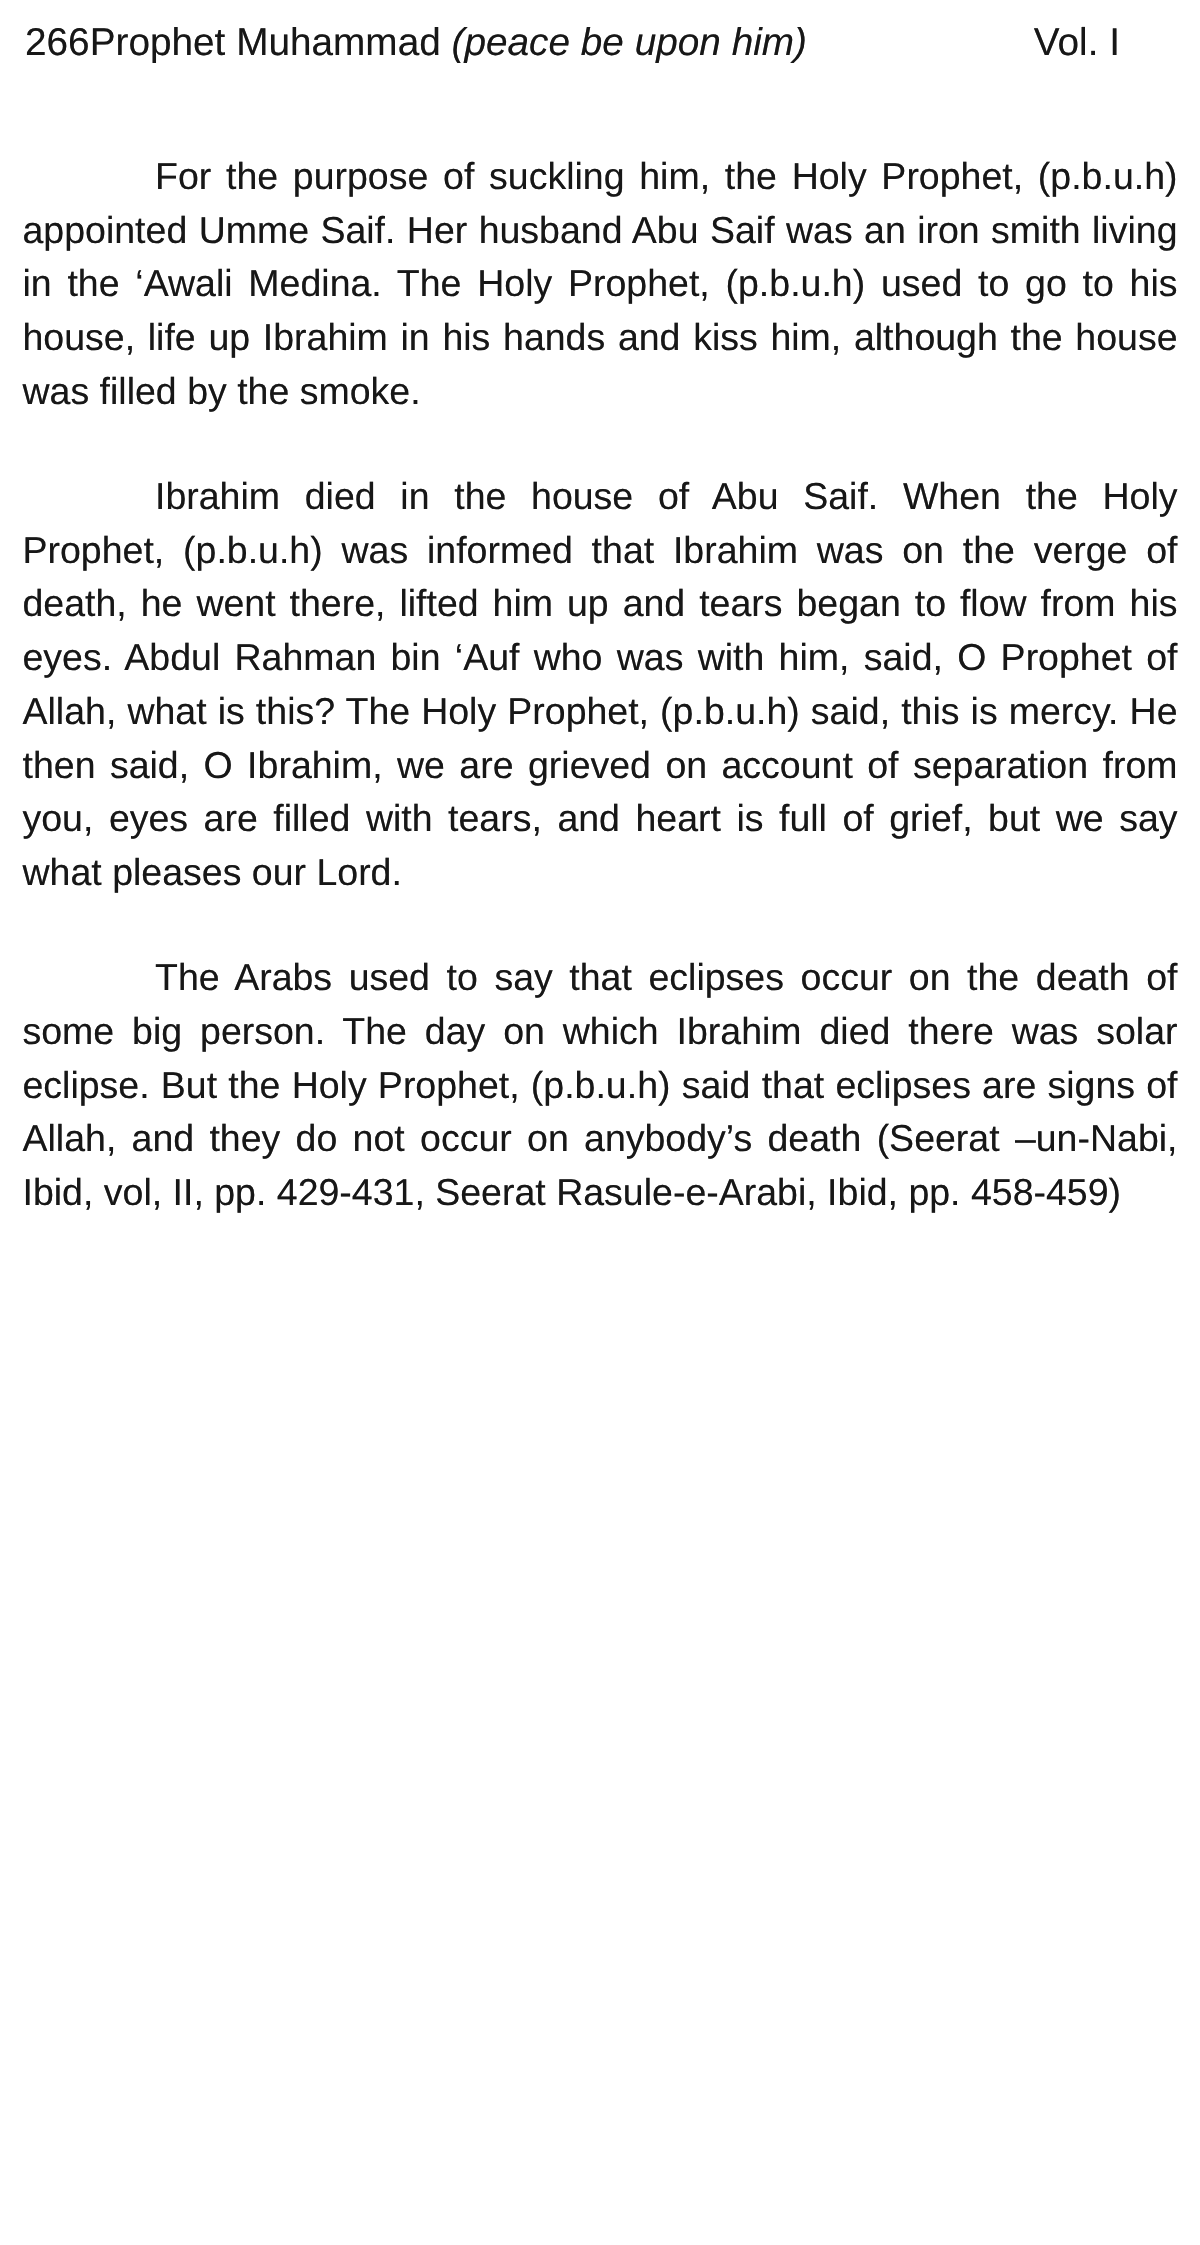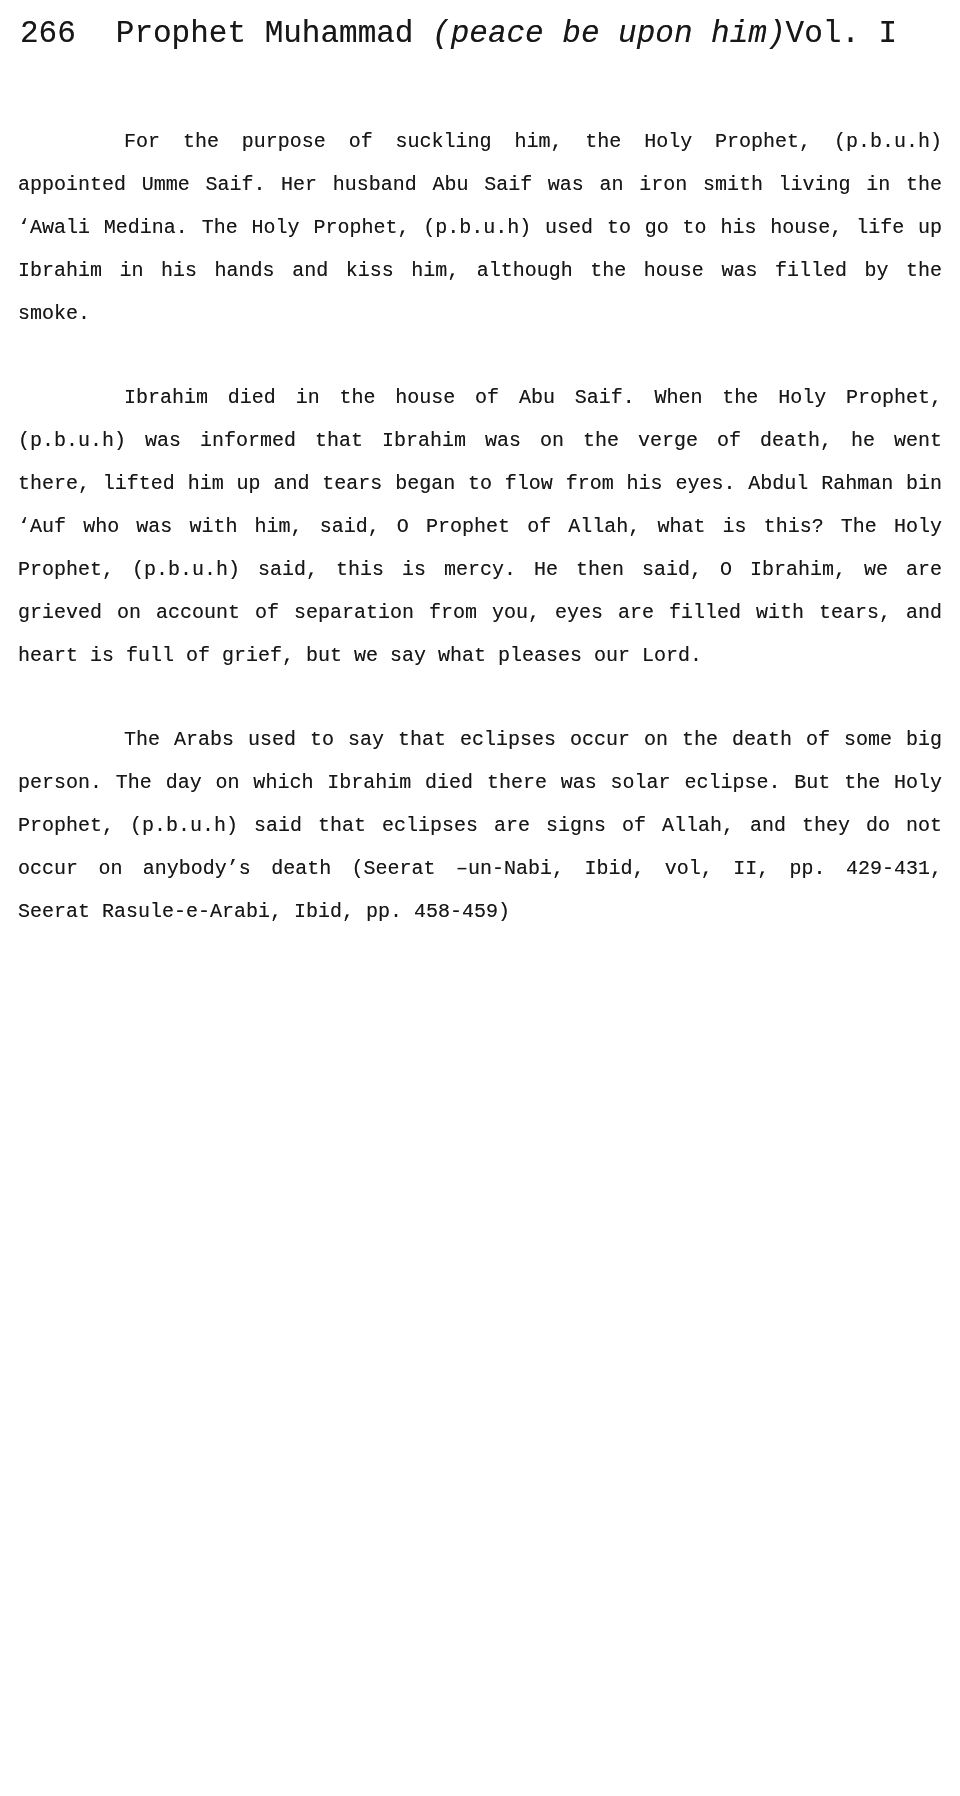--- a/index.html
+++ b/index.html
@@ -10,45 +10,44 @@
     width: 960px;
     height: 1796px;
     background: #ffffff;
   }
   .page {
     position: relative;
     width: 960px;
     height: 1673px;
     background: #ffffff;
     color: #171717;
-    font-family: Liberation Mono, monospace;
+    font-family: Liberation Sans, sans-serif;
     overflow: hidden;
     
     text-shadow: 0 0 0.5px rgba(20,20,20,0.55);
   }
   .running-head {
     display: flex;
     align-items: baseline;
     padding: 14px 64px 0 20px;
     font-size: 31px;
     line-height: 40px;
     white-space: nowrap;
   }
   .running-head .title {
-    margin-left: 40px;
   }
   .it {
     font-style: italic;
   }
   .running-head .volume {
     margin-left: auto;
   }
   .body-text {
     padding: 66px 18px 0 18px;
-    font-size: 20px;
+    font-size: 30px;
     line-height: 43px;
     text-align: justify;
   }
   .body-text p {
     margin: 0 0 41px 0;
     text-indent: 106px;
   }
 </style>
 </head>
 <body>

